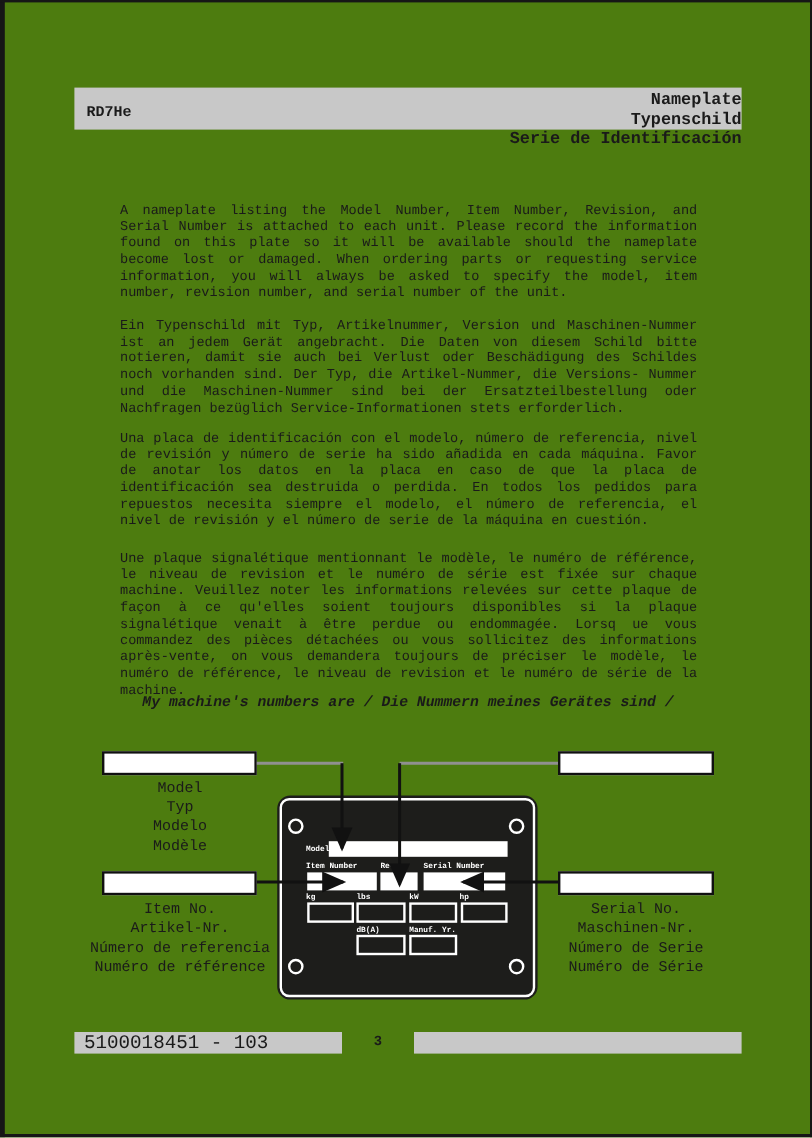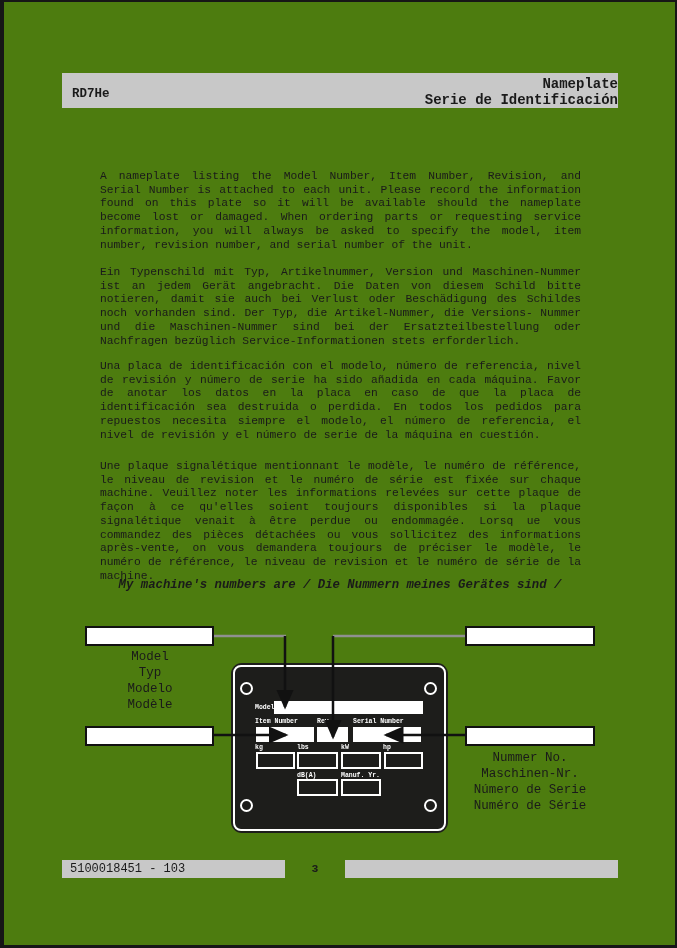--- a/index.html
+++ b/index.html
@@ -75,41 +75,42 @@
   .pf-kw{left:110px;top:89px;width:40px;height:17px;}
   .pf-hp{left:153px;top:89px;width:39px;height:17px;}
   .pl-dba{left:66px;top:109px;}
   .pl-manuf{left:110px;top:109px;}
   .pf-dba{left:66px;top:116px;width:41px;height:17px;}
   .pf-manuf{left:110px;top:116px;width:40px;height:17px;}
 
   .connector-svg{position:absolute;left:0;top:600px;width:677px;height:260px;z-index:5;}
 
   
-  .footer-bar{position:absolute;top:860px;height:18px;background:#c8c8c8;font-size:12px;
+  .footer-bar{position:absolute;top:860px;height:18px;background:#c8c8c8;font-size:16px;
     line-height:18px;}
   .footer-left{left:62px;width:223px;padding-left:8px;box-sizing:border-box;}
   .footer-right{left:345px;width:273px;}
   .page-number{position:absolute;left:285px;top:860px;width:60px;text-align:center;
     font-size:11.5px;font-weight:bold;line-height:18px;}
 </style>
 </head>
 <body>
 
 <div class="page">
 
   <div class="edge edge-left"></div>
   <div class="edge edge-top"></div>
   <div class="edge edge-right"></div>
   <div class="edge edge-bottom"></div>
 
   <div class="header-bar"></div>
   <div class="model-code">RD7He</div>
   <div class="title-stack">
     <div>Nameplate</div>
+    <div>Typenschild</div>
     <div>Serie de Identificación</div>
   </div>
 
   <div class="para para-en">A nameplate listing the Model Number, Item Number, Revision, and Serial Number is attached to each unit. Please record the information found on this plate so it will be available should the nameplate become lost or damaged. When ordering parts or requesting service information, you will always be asked to specify the model, item number, revision number, and serial number of the unit.</div>
   <div class="para para-de">Ein Typenschild mit Typ, Artikelnummer, Version und Maschinen-Nummer ist an jedem Gerät angebracht. Die Daten von diesem Schild bitte notieren, damit sie auch bei Verlust oder Beschädigung des Schildes noch vorhanden sind. Der Typ, die Artikel-Nummer, die Versions- Nummer und die Maschinen-Nummer sind bei der Ersatzteilbestellung oder Nachfragen bezüglich Service-Informationen stets erforderlich.</div>
   <div class="para para-es">Una placa de identificación con el modelo, número de referencia, nivel de revisión y número de serie ha sido añadida en cada máquina. Favor de anotar los datos en la placa en caso de que la placa de identificación sea destruida o perdida. En todos los pedidos para repuestos necesita siempre el modelo, el número de referencia, el nivel de revisión y el número de serie de la máquina en cuestión.</div>
   <div class="para para-fr">Une plaque signalétique mentionnant le modèle, le numéro de référence, le niveau de revision et le numéro de série est fixée sur chaque machine. Veuillez noter les informations relevées sur cette plaque de façon à ce qu'elles soient toujours disponibles si la plaque signalétique venait à être perdue ou endommagée. Lorsq ue vous commandez des pièces détachées ou vous sollicitez des informations après-vente, on vous demandera toujours de préciser le modèle, le numéro de référence, le niveau de revision et le numéro de série de la machine.</div>
 
   <div class="mid-heading">
     <div>My machine's numbers are / Die Nummern meines Gerätes sind /</div>
@@ -119,22 +120,28 @@
   <div class="blank-box bb-revision"></div>
   <div class="blank-box bb-item"></div>
   <div class="blank-box bb-serial"></div>
 
   <div class="label-stack ls-model">
     <div>Model</div>
     <div>Typ</div>
     <div>Modelo</div>
     <div>Modèle</div>
   </div>
+  <div class="label-stack ls-item">
+    <div>Item No.</div>
+    <div>Artikel-Nr.</div>
+    <div>Número de referencia</div>
+    <div>Numéro de référence</div>
+  </div>
   <div class="label-stack ls-serial">
-    <div>Nummer No.</div>
+    <div>Serial No.</div>
     <div>Maschinen-Nr.</div>
     <div>Número de Serie</div>
     <div>Numéro de Série</div>
   </div>
 
   <div class="plate">
     <div class="screw screw-tl"></div>
     <div class="screw screw-tr"></div>
     <div class="screw screw-bl"></div>
     <div class="screw screw-br"></div>

